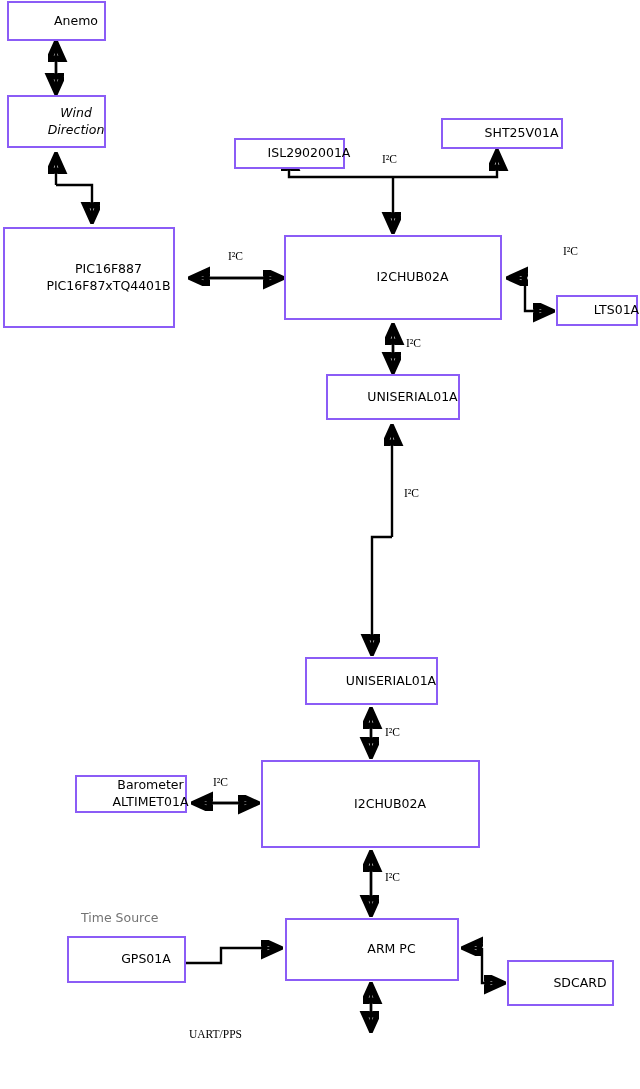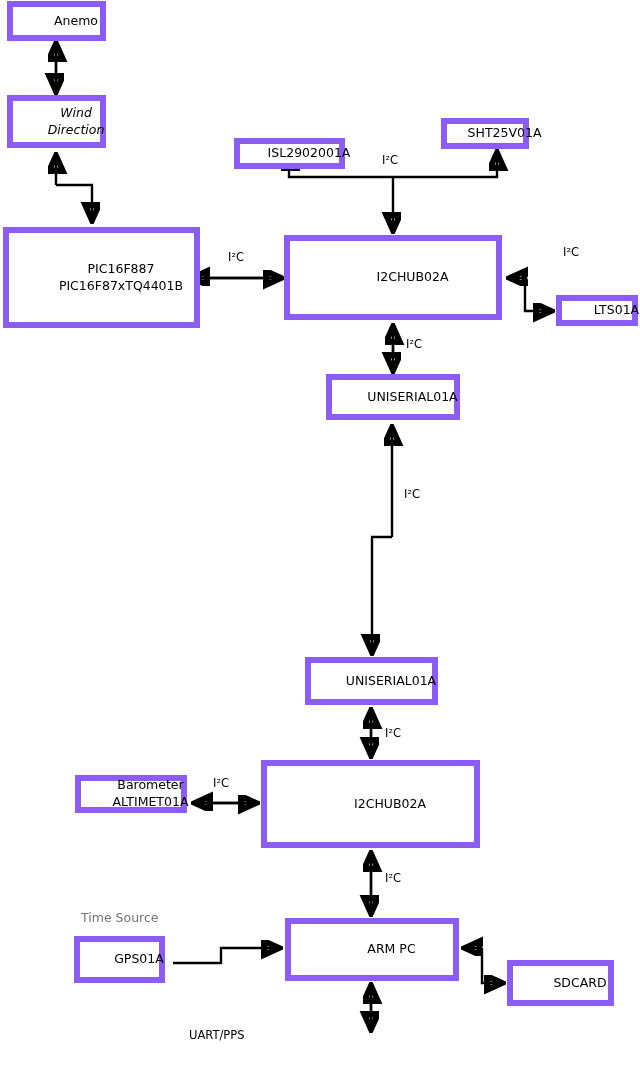--- a/index.html
+++ b/index.html
@@ -13,39 +13,40 @@
   #canvas {
     position: relative;
     width: 640px;
     height: 1089px;
     background: #ffffff;
     overflow: hidden;
   }
   .node {
     position: absolute;
     box-sizing: border-box;
-    border: 6px solid #8b5cf6;
+    border: 2px solid #8b5cf6;
     background: #ffffff;
     display: flex;
     align-items: center;
     justify-content: center;
     text-align: center;
     color: #000000;
     font-size: 12.5px;
     line-height: 1.35;
     z-index: 3;
     white-space: pre-line;
     padding-left: 39px;
   }
   .edge-label {
     position: absolute;
     font-size: 11.5px;
     color: #000000;
     white-space: nowrap;
     z-index: 4;
+    font-family: Liberation Serif, serif;
   }
   .free-label {
     position: absolute;
     font-size: 12.5px;
     color: #737373;
     white-space: nowrap;
     z-index: 4;
   }
   svg.wires {
     position: absolute;
@@ -112,41 +113,41 @@
 
     <line x1="371" y1="1026" x2="371" y2="986" marker-end="url(#ah)"></line>
     <line x1="371" y1="996" x2="371" y2="1029" marker-end="url(#ah)"></line>
   </svg>
 
   <div class="node" style="left:7px; top:1px; width:99px; height:40px;">Anemo</div>
 
   <div class="node" style="left:7px; top:95px; width:99px; height:53px;font-style:italic;">Wind
 Direction</div>
 
-  <div class="node" style="left:3px; top:227px; width:197px; height:101px;">PIC16F887
+  <div class="node" style="left:3px; top:227px; width:172px; height:101px;">PIC16F887
 PIC16F87xTQ4401B</div>
 
   <div class="node" style="left:234px; top:104px; width:111px; height:31px;margin-top:34px;">ISL2902001A</div>
 
-  <div class="node" style="left:441px; top:118px; width:88px; height:31px;">SHT25V01A</div>
+  <div class="node" style="left:441px; top:118px; width:122px; height:31px;">SHT25V01A</div>
 
   <div class="node" style="left:284px; top:235px; width:218px; height:85px;">I2CHUB02A</div>
 
   <div class="node" style="left:556px; top:295px; width:82px; height:31px;text-align:right;">LTS01A</div>
 
   <div class="node" style="left:326px; top:374px; width:134px; height:46px;">UNISERIAL01A</div>
 
   <div class="node" style="left:305px; top:657px; width:133px; height:48px;">UNISERIAL01A</div>
 
   <div class="node" style="left:75px; top:775px; width:112px; height:38px;">Barometer
 ALTIMET01A</div>
 
   <div class="node" style="left:261px; top:760px; width:219px; height:88px;">I2CHUB02A</div>
 
-  <div class="node" style="left:74px; top:936px; width:91px; height:47px;">GPS01A</div>
+  <div class="node" style="left:67px; top:936px; width:119px; height:47px;">GPS01A</div>
 
   <div class="node" style="left:285px; top:918px; width:174px; height:63px;">ARM PC</div>
 
   <div class="node" style="left:507px; top:960px; width:107px; height:46px;">SDCARD</div>
 
 
   <div class="free-label" style="left:81px; top:910px;">Time Source</div>
 
   <div class="edge-label" style="left:382px; top:153px;">I²C</div>
 

